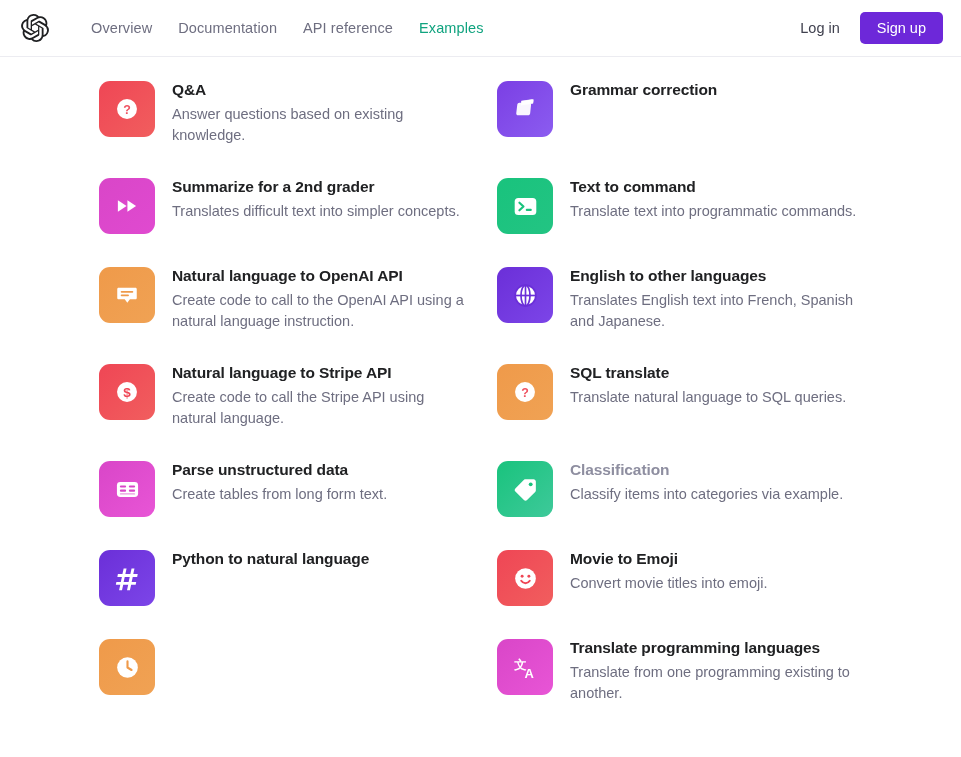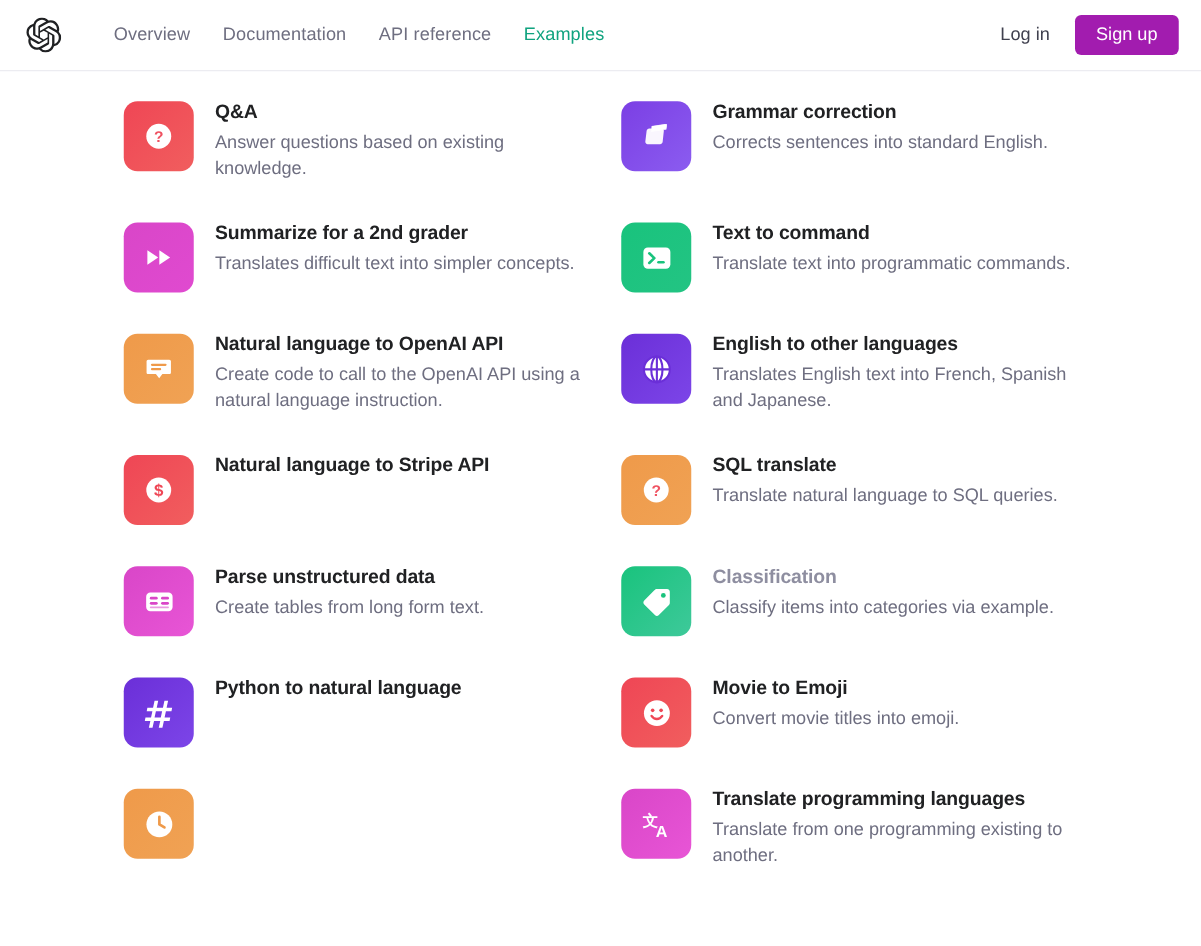--- a/index.html
+++ b/index.html
@@ -41,21 +41,21 @@
   .nav-link.active { color: #10a37f; }
   .nav-right { margin-left: auto; display: flex; align-items: center; gap: 6px; }
   .login-link {
     font-size: 14.5px;
     color: #40414f;
     text-decoration: none;
     padding: 6px 14px;
     cursor: pointer;
   }
   .signup-btn {
-    background: #a21caf;
+    background: #6d28d9;
     color: #ffffff;
     font-size: 14.5px;
     border: none;
     border-radius: 5px;
     padding: 9px 17px;
     cursor: pointer;
     font-family: inherit;
     line-height: 1;
   }
 
@@ -146,21 +146,20 @@
         <a class="card">
           <span class="card-icon" style="background: linear-gradient(135deg, rgb(123, 63, 228), rgb(139, 92, 240));">
             <svg width="28" height="28" viewBox="0 0 24 24" fill="#ffffff">
               <path d="M6.2 6.6h9.4c1 0 1.7.8 1.6 1.8l-.8 7.4c-.1.9-.9 1.6-1.8 1.6H6.1c-1 0-1.7-.8-1.6-1.8l.9-7.4c.1-.9.9-1.6 1.8-1.6z" opacity="0.95"></path>
               <path d="M8.8 4.9l9-1.3c.9-.1 1.6.6 1.5 1.4l-.4 2.6-10.4 1.5.3-4.2z" opacity="0.8"></path>
               <path d="M19.3 3.6 9 5.1l-.2 3.2 10.1-1.5z" fill="#fff"></path>
             </svg>
           </span>
           <div class="card-body">
             <div class="card-title">Grammar correction</div>
-            <div class="card-desc">Corrects sentences into standard English.</div>
           </div>
         </a>
         <a class="card">
           <span class="card-icon" style="background: linear-gradient(135deg, rgb(217, 70, 200), rgb(224, 74, 208));">
             <svg width="26" height="26" viewBox="0 0 24 24" fill="#ffffff">
               <path d="M3.6 6.6v10.8l8-5.4z"></path>
               <path d="M12.4 6.6v10.8l8-5.4z"></path>
             </svg>
           </span>
           <div class="card-body">
@@ -213,20 +212,21 @@
         </a>
         <a class="card">
           <span class="card-icon" style="background: linear-gradient(135deg, rgb(239, 70, 85), rgb(241, 94, 94));">
             <svg width="26" height="26" viewBox="0 0 24 24">
               <circle cx="12" cy="12" r="9.2" fill="#fff"></circle>
               <text x="12" y="16.6" text-anchor="middle" font-size="12.5" font-family="Liberation Sans, sans-serif" font-weight="bold" fill="#ef4655">$</text>
             </svg>
           </span>
           <div class="card-body">
             <div class="card-title">Natural language to Stripe API</div>
+            <div class="card-desc">Create code to call the Stripe API using natural language.</div>
           </div>
         </a>
         <a class="card">
           <span class="card-icon" style="background: linear-gradient(135deg, rgb(239, 154, 74), rgb(240, 162, 84));">
             <svg width="26" height="26" viewBox="0 0 24 24">
               <circle cx="12" cy="12" r="9.2" fill="#fff"></circle>
               <text x="12" y="16.4" text-anchor="middle" font-size="11.5" font-family="Liberation Sans, sans-serif" font-weight="bold" fill="#ef5261">?</text>
             </svg>
           </span>
           <div class="card-body">

